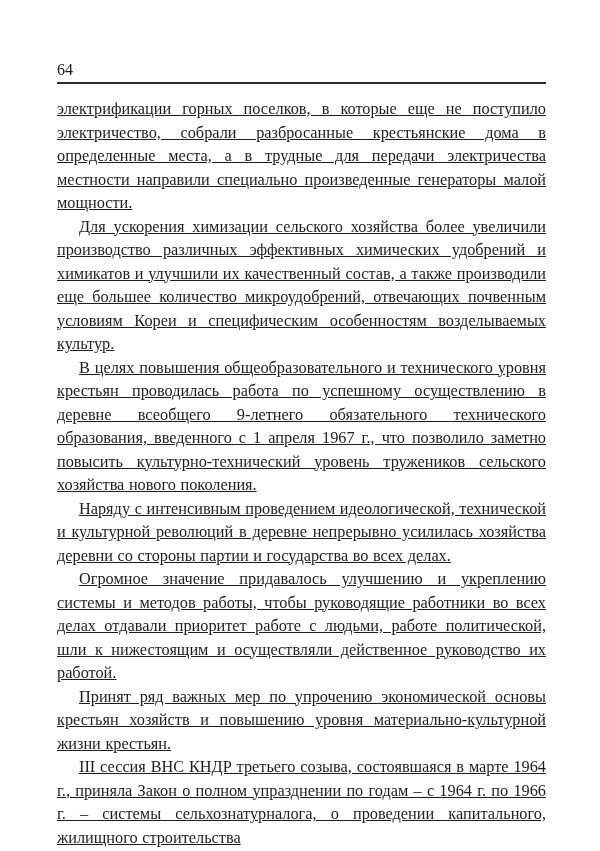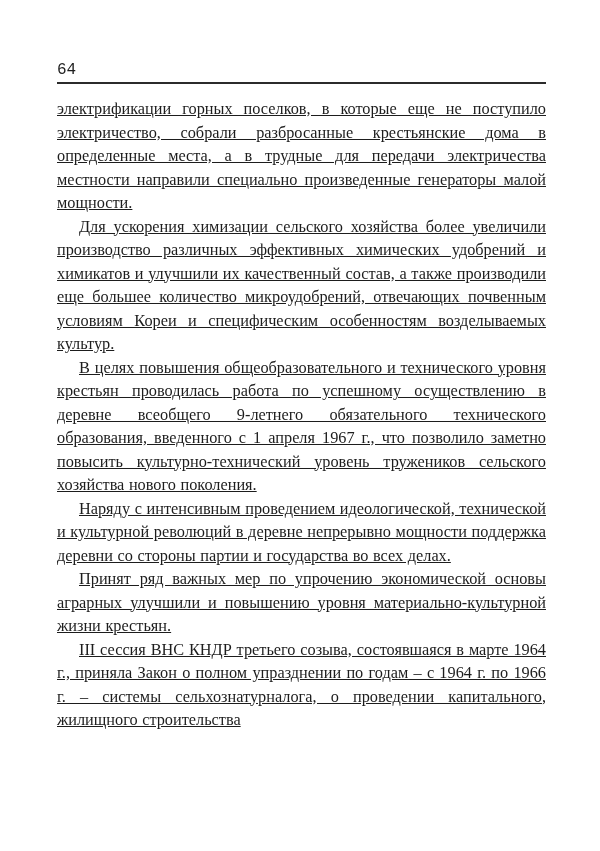--- a/index.html
+++ b/index.html
@@ -25,21 +25,20 @@
   }
   .page-header {
     margin-top: 60px;
     border-bottom: 2px solid #2b2b2b;
     padding-bottom: 2px;
   }
   .page-number {
     font-size: 16px;
     line-height: 20px;
     color: #1d1d1d;
-    font-family: Liberation Mono, monospace;
   }
   .page-body {
     margin-top: 13px;
   }
   .para {
     margin: 0;
     font-size: 16.3px;
     line-height: 23.5px;
     text-align: justify;
     text-indent: 22px;
@@ -56,18 +55,19 @@
 
 <div class="page">
   <div class="page-inner">
     <header class="page-header">
       <span class="page-number">64</span>
     </header>
     <main class="page-body">
       <p class="para no-indent">электрификации горных поселков, в которые еще не поступило электричество, собрали разбросанные крестьянские дома в определенные места, а в трудные для передачи электричества местности направили специально произведенные генераторы малой мощности.</p>
       <p class="para">Для ускорения химизации сельского хозяйства более увеличили производство различных эффективных химических удобрений и химикатов и улучшили их качественный состав, а также производили еще большее количество микроудобрений, отвечающих почвенным условиям Кореи и специфическим особенностям возделываемых культур.</p>
       <p class="para">В целях повышения общеобразовательного и технического уровня крестьян проводилась работа по успешному осуществлению в деревне всеобщего 9-летнего обязательного технического образования, введенного с 1 апреля 1967 г., что позволило заметно повысить культурно-технический уровень тружеников сельского хозяйства нового поколения.</p>
-      <p class="para">Наряду с интенсивным проведением идеологической, технической и культурной революций в деревне непрерывно мощности поддержка деревни со стороны партии и государства во всех делах.</p>
-      <p class="para">Принят ряд важных мер по упрочению экономической основы аграрных улучшили и повышению уровня материально-культурной жизни крестьян.</p>
+      <p class="para">Наряду с интенсивным проведением идеологической, технической и культурной революций в деревне непрерывно усилилась хозяйства деревни со стороны партии и государства во всех делах.</p>
+      <p class="para">Огромное значение придавалось улучшению и укреплению системы и методов работы, чтобы руководящие работники во всех делах отдавали приоритет работе с людьми, работе политической, шли к нижестоящим и осуществляли действенное руководство их работой.</p>
+      <p class="para">Принят ряд важных мер по упрочению экономической основы крестьян хозяйств и повышению уровня материально-культурной жизни крестьян.</p>
       <p class="para">III сессия ВНС КНДР третьего созыва, состоявшаяся в марте 1964 г., приняла Закон о полном упразднении по годам – с 1964 г. по 1966 г. – системы сельхознатурналога, о проведении капитального, жилищного строительства</p>
     </main>
   </div>
 </div>
 
 </body></html>

